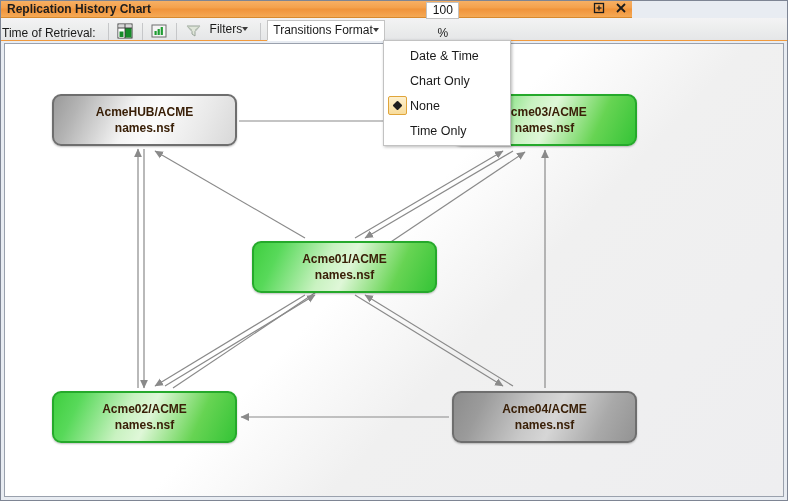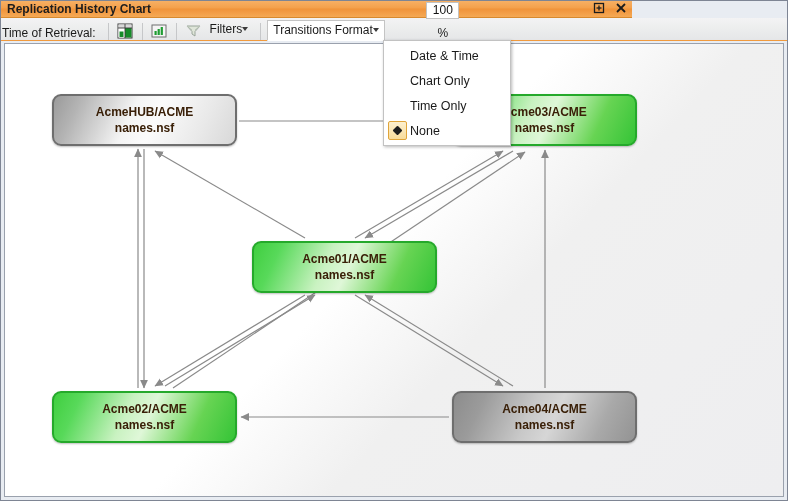--- a/index.html
+++ b/index.html
@@ -420,27 +420,27 @@
   <div class="dropdown">
     <div class="dd-item">
       <div class="dd-gutter"></div>
       <span class="dd-label">Date &amp; Time</span>
     </div>
     <div class="dd-item">
       <div class="dd-gutter"></div>
       <span class="dd-label">Chart Only</span>
     </div>
     <div class="dd-item">
-      <div class="dd-gutter"></div>
-      <span class="dd-label">Time Only</span>
-    </div>
-    <div class="dd-item">
       <div class="dd-gutter">
         <div class="dd-check">
           <div class="dd-diamond"></div>
         </div>
       </div>
       <span class="dd-label">None</span>
     </div>
+    <div class="dd-item">
+      <div class="dd-gutter"></div>
+      <span class="dd-label">Time Only</span>
+    </div>
   </div>
 
   <div class="win-border"></div>
 </div>
 
 </body></html>

